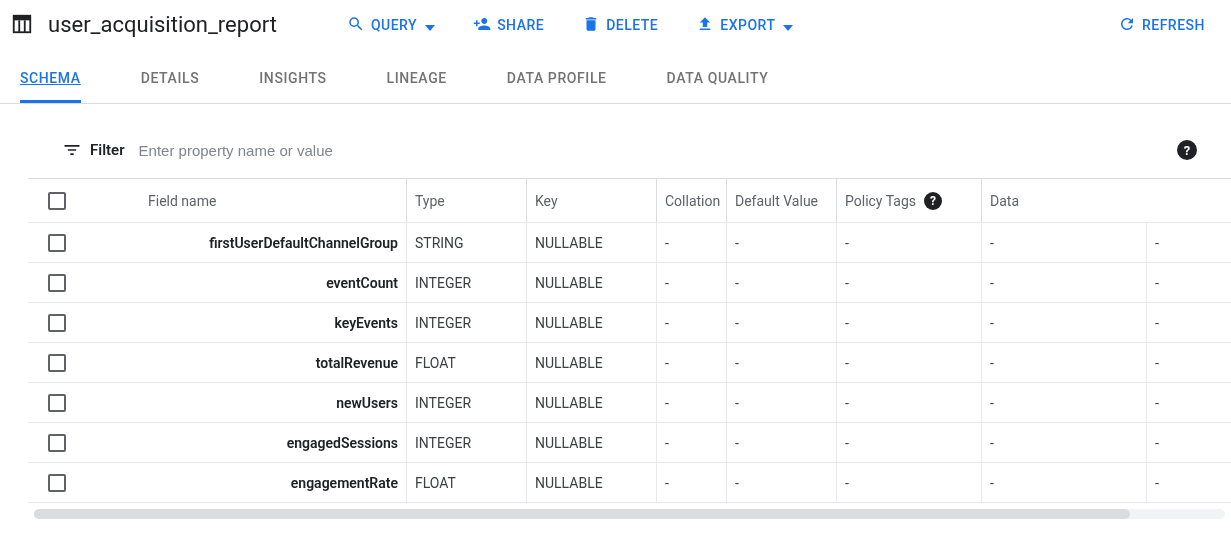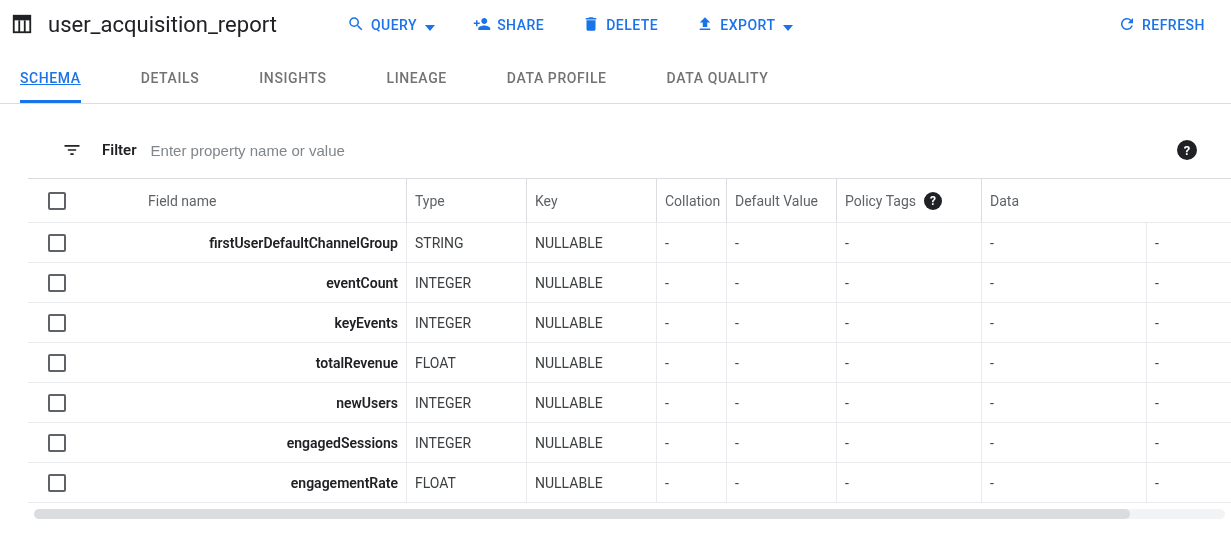--- a/index.html
+++ b/index.html
@@ -77,21 +77,21 @@
 
   .content {
     padding: 28px 0 0 28px;
   }
   .filter-row {
     display: flex;
     align-items: center;
     padding: 8px 0 18px 34px;
   }
   .filter-icon { width: 20px; height: 20px; margin-right: 8px; }
-  .filter-label { font-size: 15px; font-weight: 600; margin-right: 14px; margin-left: 12px; }
+  .filter-label { font-size: 15px; font-weight: 600; margin-right: 14px; }
   .filter-input {
     border: none;
     outline: none;
     font-size: 15px;
     color: #7f1d1d;
     flex: 1;
     font-family: Liberation Sans, sans-serif;
   }
   .filter-input::placeholder { color: #80868b; }
   .help-icon {

